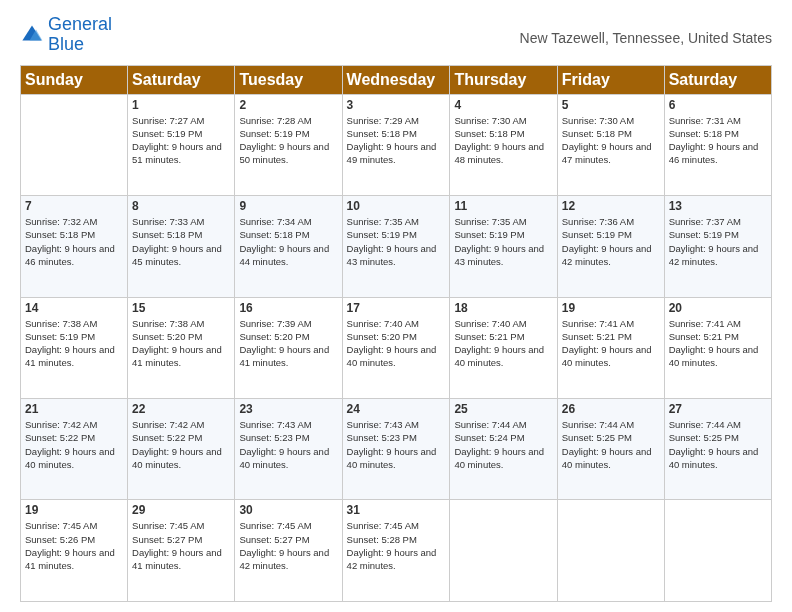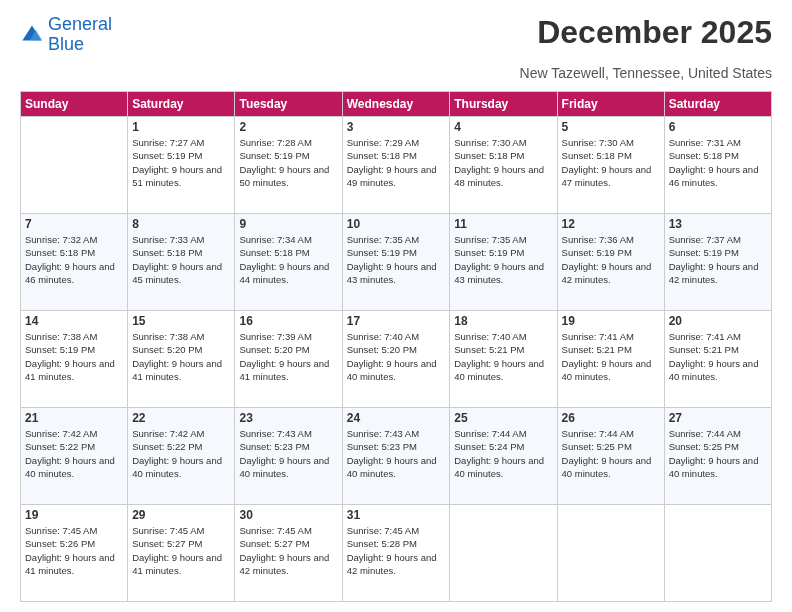--- a/index.html
+++ b/index.html
@@ -54,23 +54,23 @@
       font-size: 14px;
       color: #555;
       margin-top: 15px;
     }
     .calendar {
       width: 100%;
       border-collapse: collapse;
       flex: 1;
     }
     .calendar thead tr th {
-      background: #be185d;
+      background: #a16207;
       color: #fff;
-      font-size: 12px;
+      font-size: 16px;
       font-weight: bold;
       padding: 5px 4px;
       text-align: left;
       border: 1px solid #ccc;
     }
     .calendar tbody tr td {
       vertical-align: top;
       border: 1px solid #ccc;
       padding: 3px 4px;
       width: 108px;
@@ -110,21 +110,20 @@
       <svg class="logo-icon" viewBox="0 0 30 30">
         <polygon points="15,3 27,22 3,22" fill="#1a6bbf"></polygon>
         <polygon points="20,8 28,22 12,22" fill="#4a9de0" opacity="0.6"></polygon>
       </svg>
       <div class="logo-text">
         <div><span>General</span></div>
         <div><span style="color:#1a6bbf">Blue</span></div>
       </div>
     </div>
     <div class="title-block">
-      <div class="main-title">December 2025</div>
       <div class="subtitle">New Tazewell, Tennessee, United States</div>
     </div>
   </div>
 
   <table class="calendar">
     <thead>
       <tr>
       <th>Sunday</th>
           <th>Saturday</th>
           <th>Tuesday</th>

